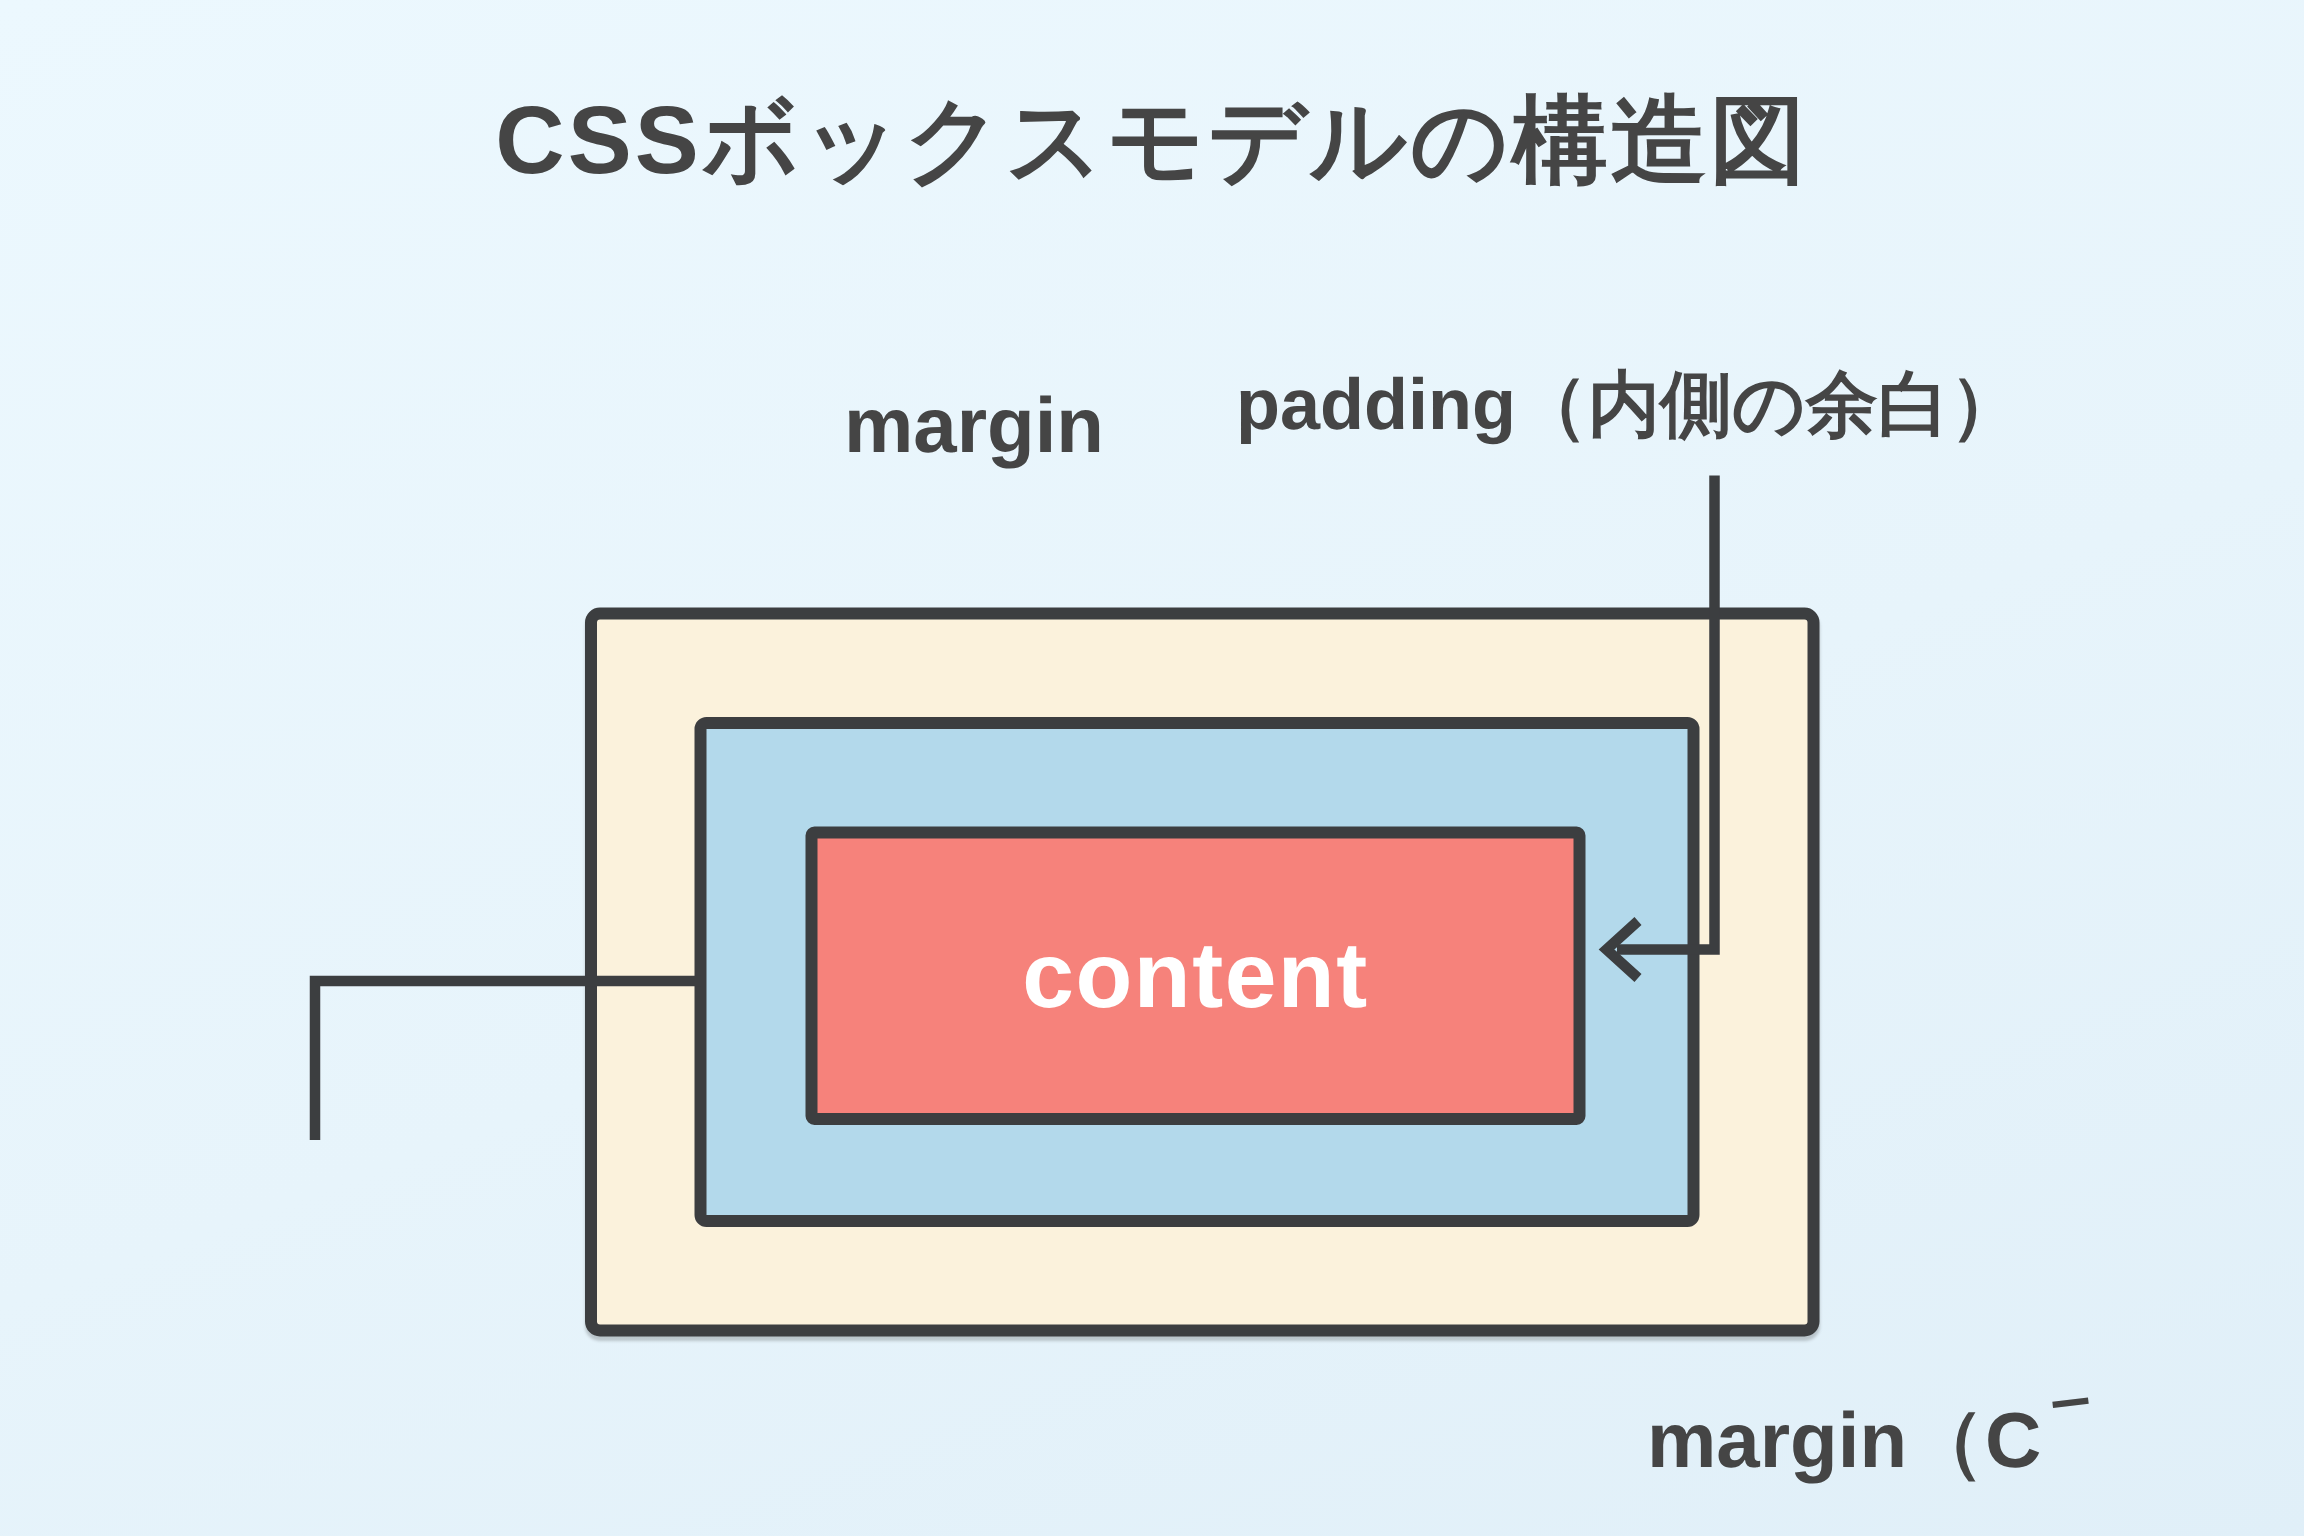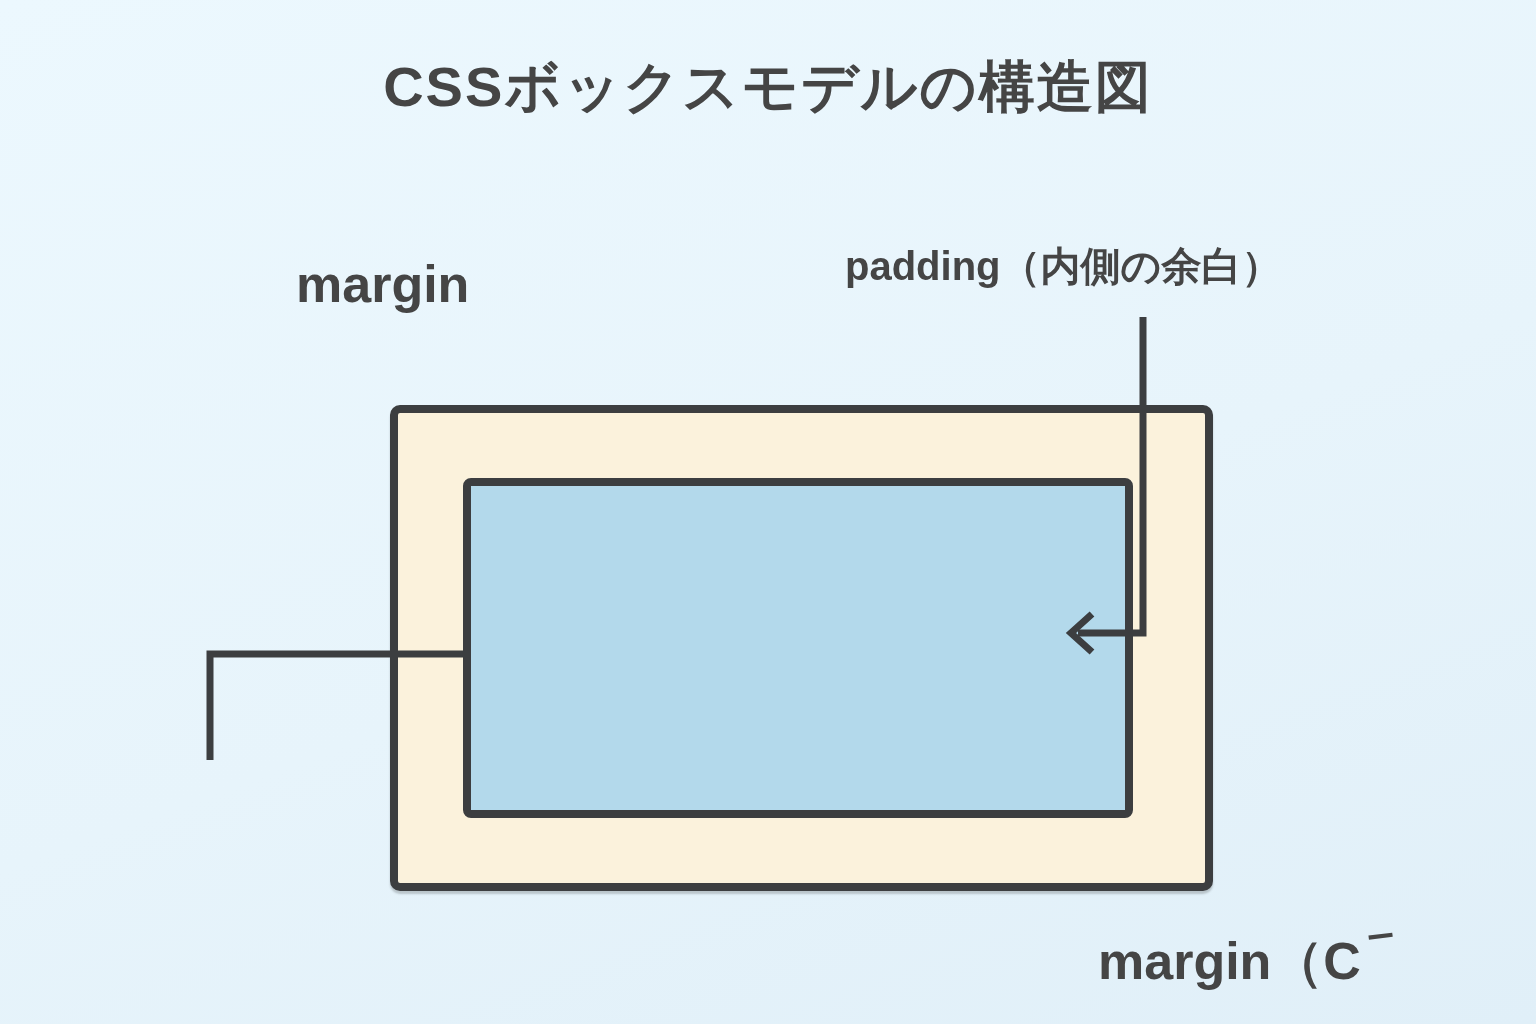--- a/index.html
+++ b/index.html
@@ -20,40 +20,40 @@
   }
   .stage{
     position:relative;
     width:1536px;height:1024px;
     background:linear-gradient(160deg,#ECF8FE 0%,var(--background) 55%,#E0EFF8 100%);
   }
   .page-title{
     position:absolute;
     left:0;top:50px;width:1536px;
     text-align:center;
-    font-size:56px;
+    font-size:64px;
     font-weight:800;
     letter-spacing:2px;
     color:var(--text);
   }
   .label{
     position:absolute;
     color:var(--text);
     font-weight:700;
     white-space:nowrap;
   }
   .margin-label{
     left:296px;top:252px;width:440px;
-    text-align:left;
+    text-align:right;
   }
   .margin-label .en{display:block;font-size:52px;line-height:1.25;}
   .margin-label .ja{display:block;font-size:42px;line-height:1.25;margin-top:8px;}
   .padding-label{
-    left:845px;top:240px;
-    font-size:40px;line-height:1.3;
+    left:824px;top:240px;
+    font-size:48px;line-height:1.3;
   }
   .border-label{
     left:1098px;top:928px;
     font-size:52px;line-height:1.3;
   }
   .border-label .fragment{
     display:inline-block;
     margin-left:14px;
     transform:rotate(-7deg) translateY(-4px);
     letter-spacing:0;
@@ -104,20 +104,23 @@
   <h1 class="page-title">CSSボックスモデルの構造図</h1>
 
   <div class="label margin-label">
     <span class="en">margin</span>
   </div>
 
   <div class="label padding-label">padding（内側の余白）</div>
 
   <div class="box margin-box"></div>
   <div class="box padding-box"></div>
+  <div class="box content-box">
+    <span class="content-text">content</span>
+  </div>
 
   <svg class="leaders" viewBox="0 0 1536 1024">
 
     <polyline points="210,760 210,654 467,654"></polyline>
 
     <polyline points="1143,317 1143,633 1078,633"></polyline>
 
     <polyline points="1092,614 1071,633 1092,652"></polyline>
   </svg>
 

